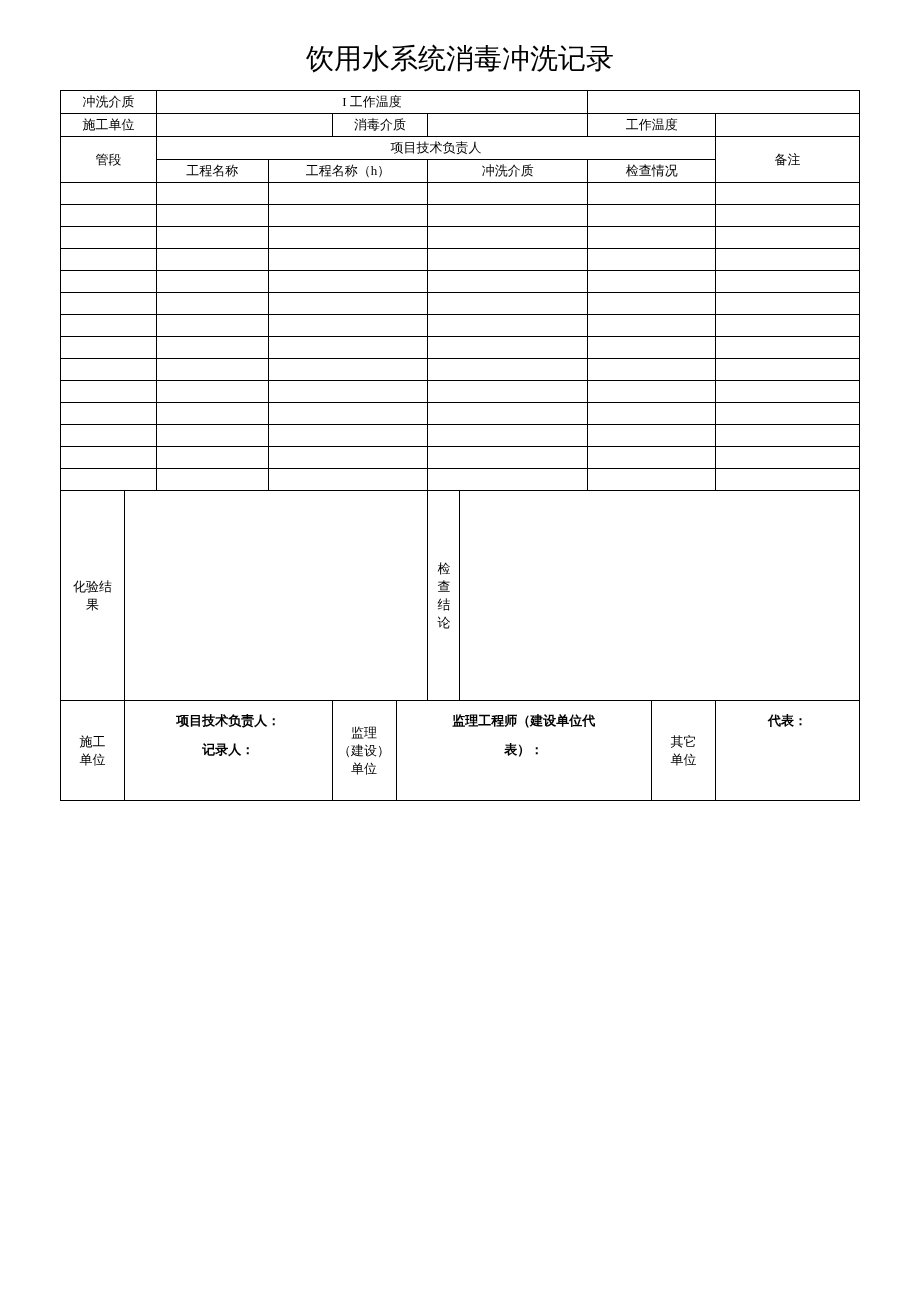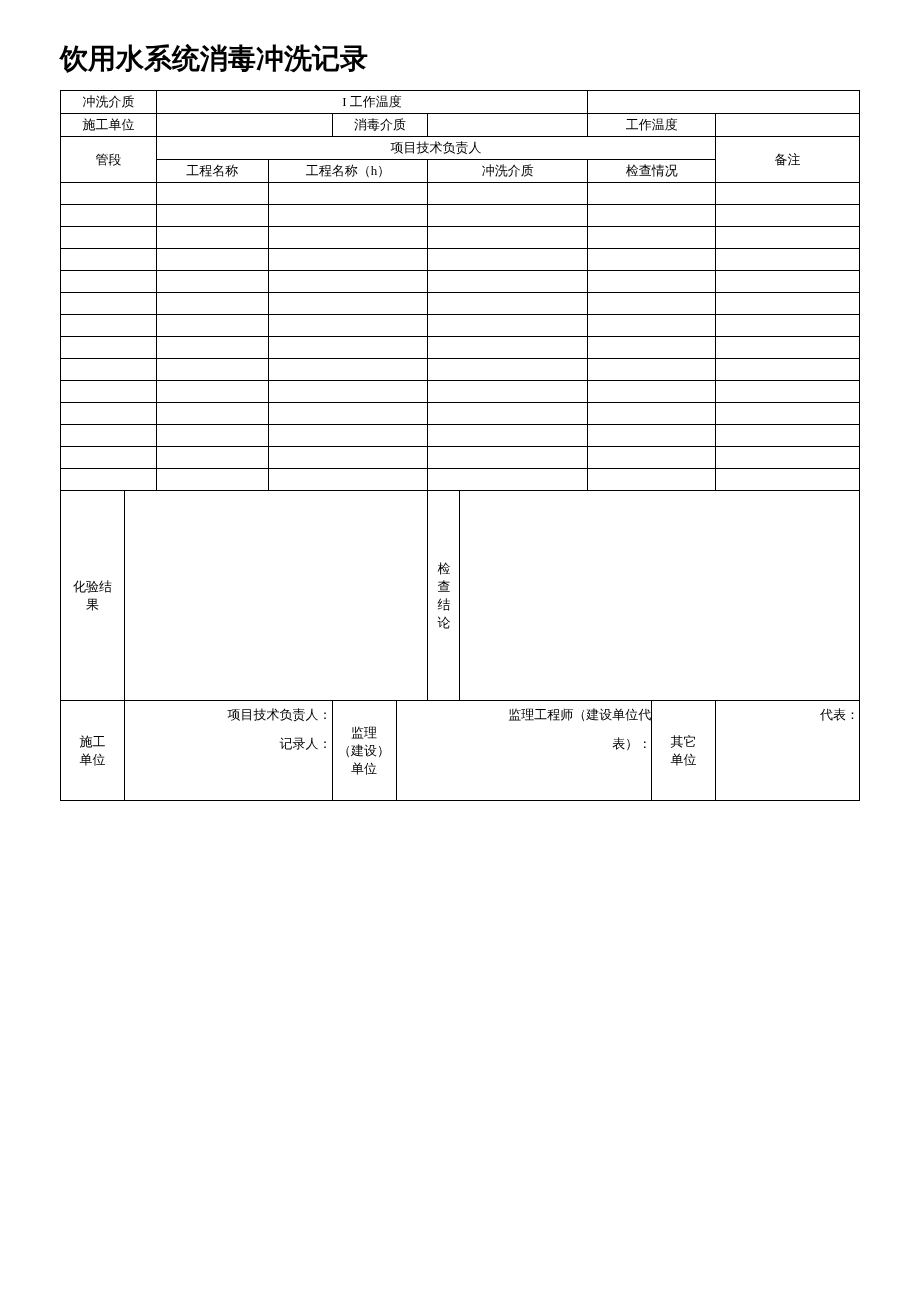--- a/index.html
+++ b/index.html
@@ -3,43 +3,44 @@
   <meta charset="utf-8">
   <style>
     * { box-sizing: border-box; margin: 0; padding: 0; }
     body {
       font-family: "SimSun", "宋体", serif;
       background: #fff;
       padding: 40px 60px;
       width: 920px;
     }
     .title {
+      text-align: center;
       font-size: 28px;
-      font-weight: bold;
+      font-weight: normal;
       margin-bottom: 12px;
       font-family: "SimHei", "黑体", sans-serif;
     }
     table {
       border-collapse: collapse;
       width: 100%;
       table-layout: fixed;
     }
     td, th {
       border: 1px solid #000;
       font-size: 13px;
       text-align: center;
       vertical-align: middle;
       padding: 2px 3px;
       font-weight: normal;
       height: 22px;
     }
     .h-result { height: 210px; }
     .h-sign { height: 100px; }
     .left-align { text-align: left; vertical-align: top; padding: 6px; }
-    .sign-content { text-align: right; vertical-align: top; padding: 0; line-height: 2.2; }
+    .sign-content { text-align: center; vertical-align: top; padding: 6px; line-height: 2.2; font-weight: bold; }
   </style>
 </head>
 <body>
 
 <div class="title">饮用水系统消毒冲洗记录</div>
 
 <table>
   <colgroup>
     <col style="width:8%">
       <col style="width:4%">

